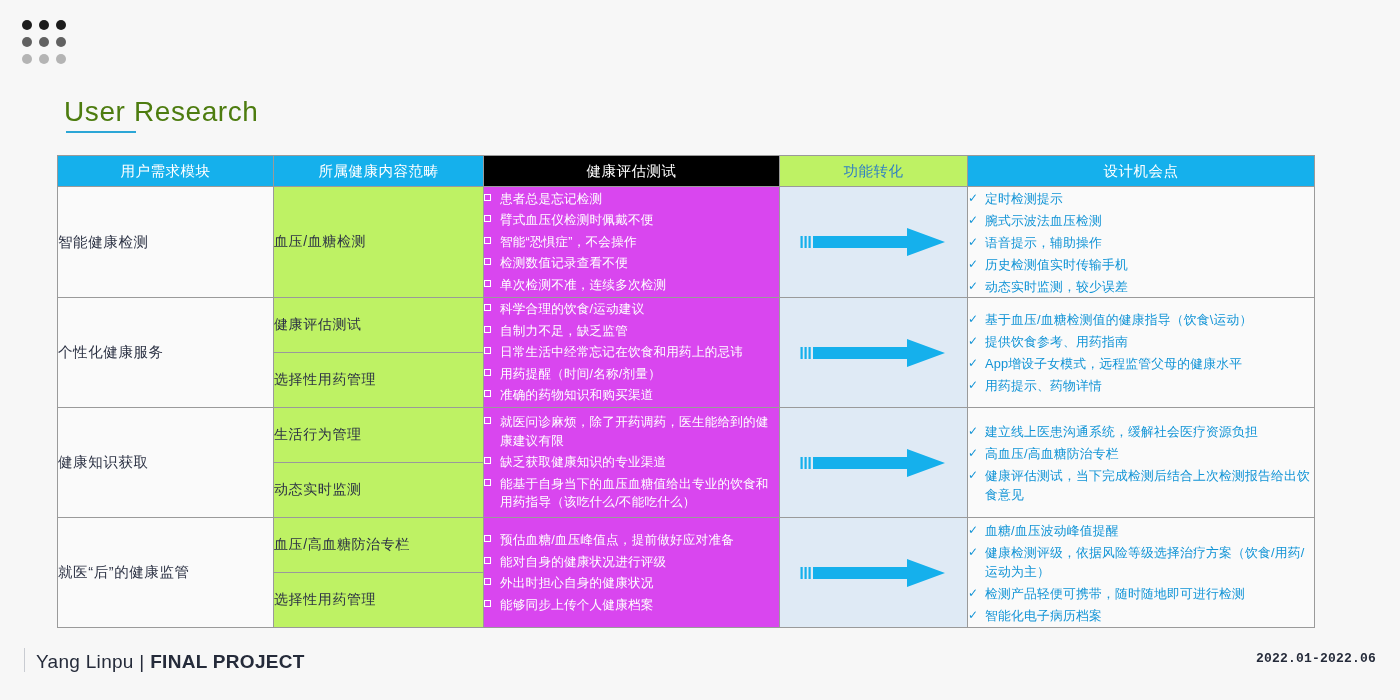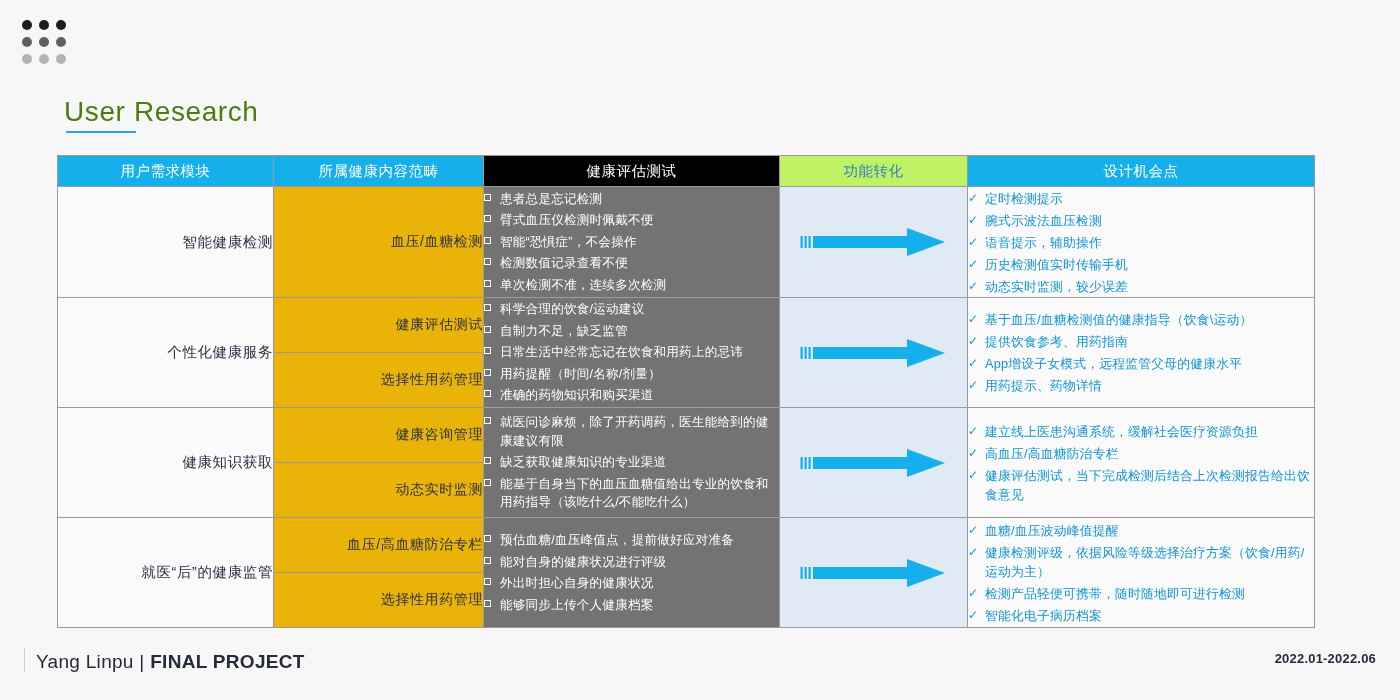--- a/index.html
+++ b/index.html
@@ -79,35 +79,35 @@
     text-align: center;
     letter-spacing: 0.5px;
   }
   .hd-blue { background: #15b0ec; color: #ffffff; border-color: #15b0ec; }
   .hd-black { background: #000000; color: #ffffff; border-color: #000000; }
   .hd-pale { background: #bef264; color: #2f7fc4; border-color: #b9c9d8; }
 
   
   .c-module {
     background: #fafafa;
-    text-align: right;
+    text-align: left;
     font-size: 14.5px;
     color: #2c3244;
     letter-spacing: 0.6px;
   }
   .c-scope {
-    background: #eab308;
-    text-align: right;
+    background: #bef264;
+    text-align: left;
     font-size: 14px;
     color: #2c3244;
     letter-spacing: 0.6px;
     height: 54px;
   }
   .c-pain {
-    background: #737373;
+    background: #d946ef;
     border-color: #000000;
     color: #ffffff;
     padding: 6px 4px 6px 10px;
   }
   .c-func {
     background: #dfeaf5;
     border-color: #c3d3e2;
     text-align: center;
   }
   .c-opp {
@@ -180,20 +180,21 @@
   }
   .footer-left b { font-weight: 700; }
   .footer-right {
     position: absolute;
     right: 24px;
     top: 651px;
     font-size: 13px;
     font-weight: 700;
     color: #252b3a;
     letter-spacing: 0.2px;
+    font-family: Liberation Mono, monospace;
   }
 </style>
 </head>
 <body>
 
 <div class="logo-dots">
   <span class="dot-r1"></span>
   <span class="dot-r1"></span>
   <span class="dot-r1"></span>
   <span class="dot-r2"></span>
@@ -286,21 +287,21 @@
             <li><span class="bullet-ck">✓</span>App增设子女模式，远程监管父母的健康水平</li>
             <li><span class="bullet-ck">✓</span>用药提示、药物详情</li>
           </ul>
         </td>
       </tr>
       <tr>
         <td class="c-scope">选择性用药管理</td>
       </tr>
       <tr>
         <td class="c-module" rowspan="2">健康知识获取</td>
-        <td class="c-scope">健康咨询管理</td>
+        <td class="c-scope">生活行为管理</td>
         <td class="c-pain" rowspan="2">
           <ul class="pain-list">
             <li><span class="bullet-sq"></span>就医问诊麻烦，除了开药调药，医生能给到的健康建议有限</li>
             <li><span class="bullet-sq"></span>缺乏获取健康知识的专业渠道</li>
             <li><span class="bullet-sq"></span>能基于自身当下的血压血糖值给出专业的饮食和用药指导（该吃什么/不能吃什么）</li>
           </ul>
         </td>
         <td class="c-func" rowspan="2">
           <span class="arrow-wrap">
             <svg width="150" height="34" viewBox="0 0 150 34" aria-hidden="true">

